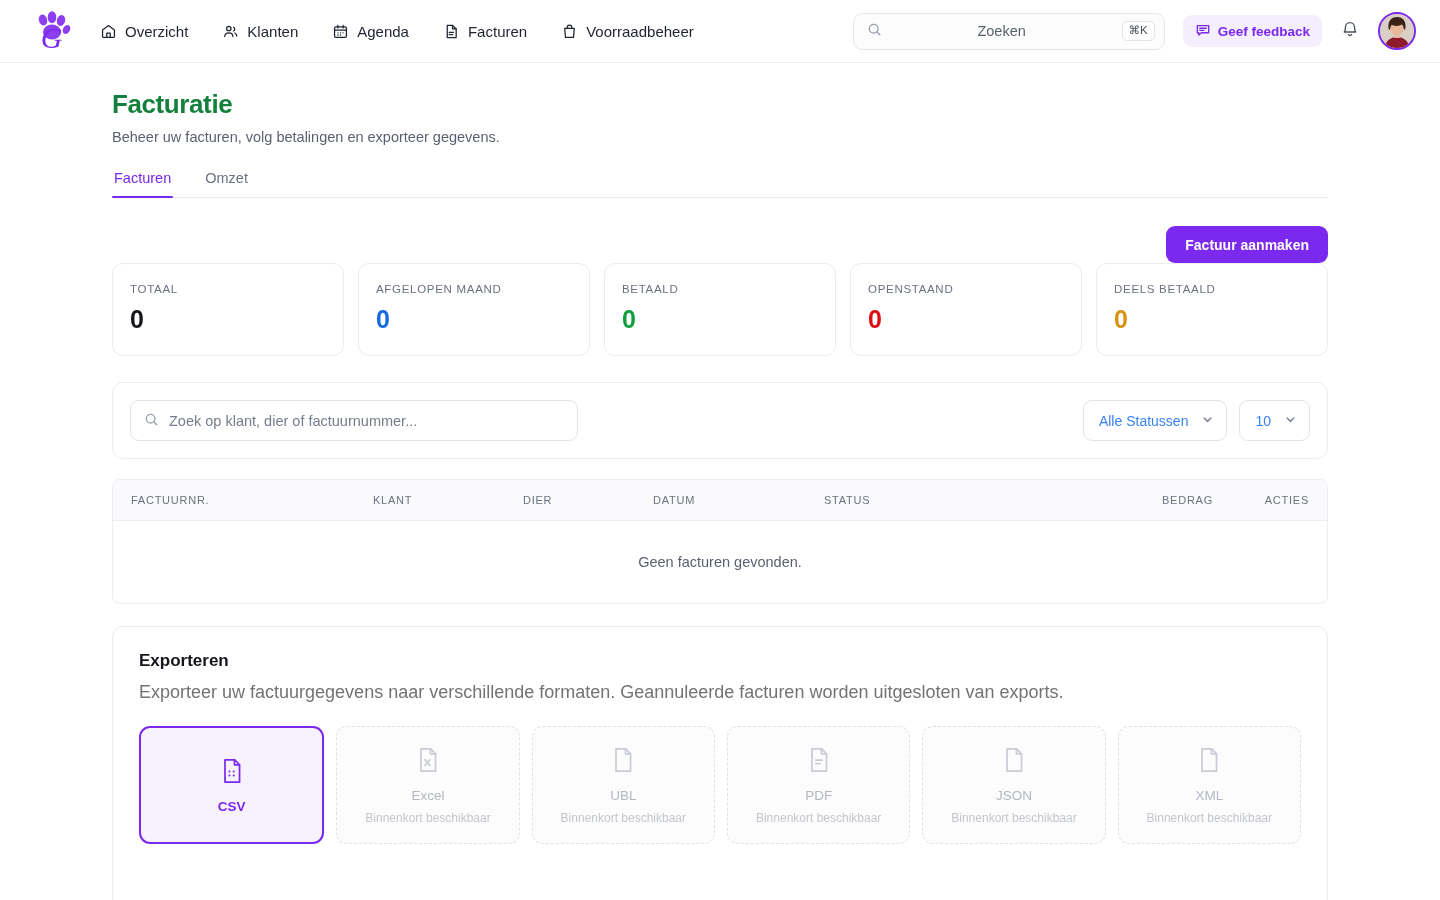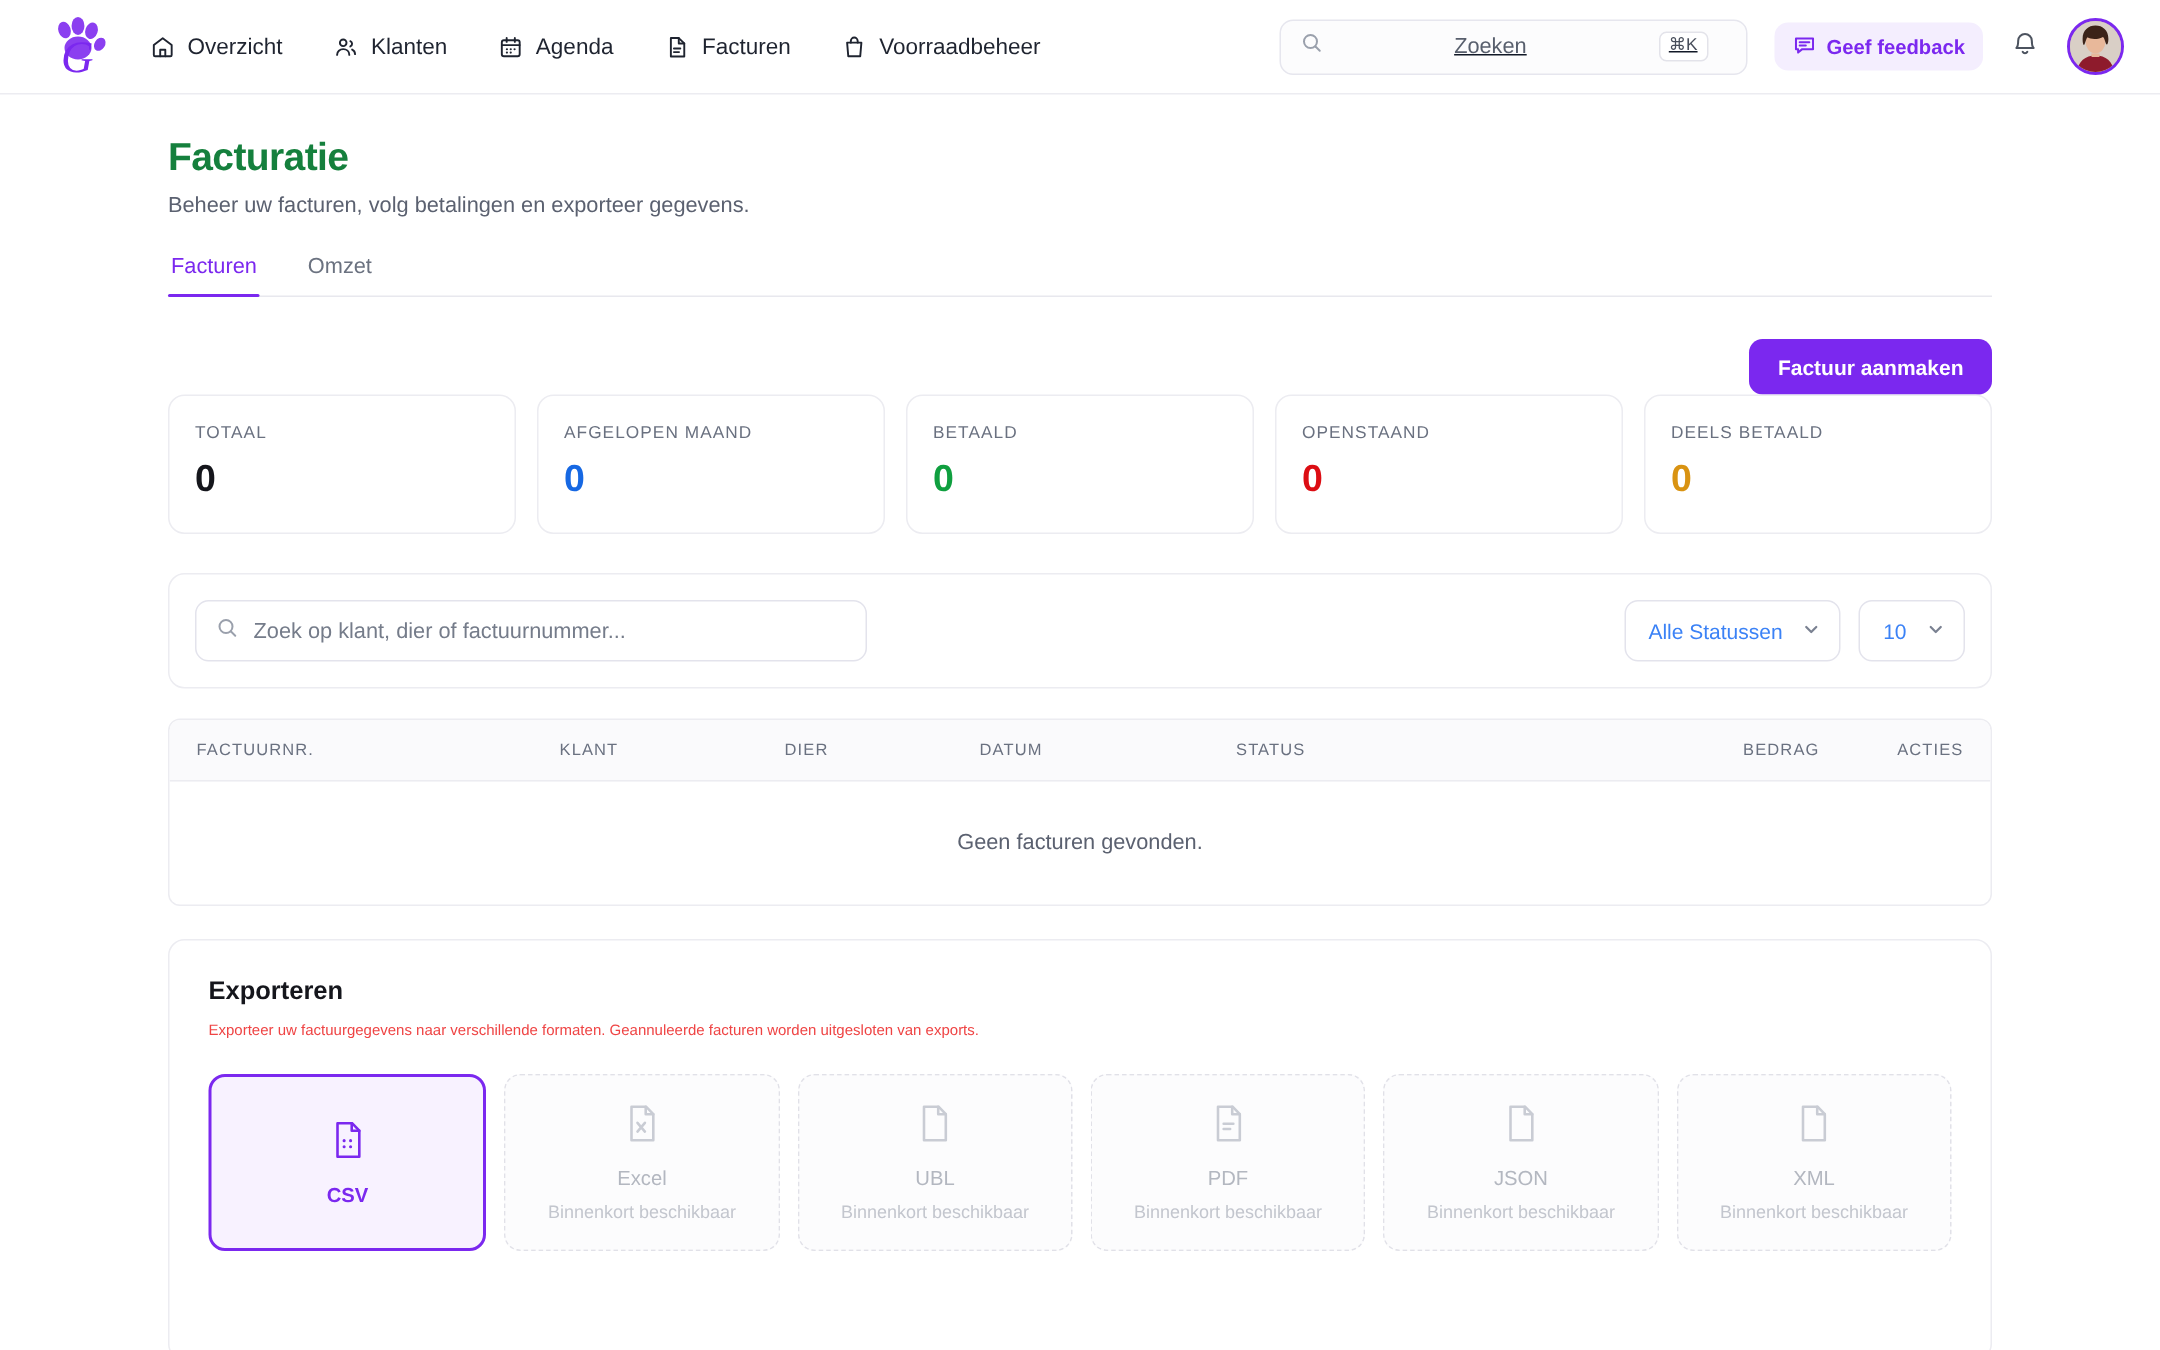--- a/index.html
+++ b/index.html
@@ -31,23 +31,22 @@
   .nav-item svg { display: block; }
 
   .header-right {
     margin-left: auto; display: flex; align-items: center; gap: 18px;
   }
   .searchbox {
     width: 312px; height: 37px;
     border: 1px solid #e6e6ee; border-radius: 9px;
     background: #fcfcfd;
     display: flex; align-items: center;
-    padding: 0 25px 0 13px;
+    padding: 0 9px 0 13px;
     position: relative;
-    text-decoration: underline;
   }
   .searchbox .sb-placeholder {
     flex: 1; text-align: center; font-size: 14.5px; color: #585f6d;
   }
   .kbd {
     border: 1px solid #e3e3ea; border-radius: 5px; background: #fff;
     font-size: 11.5px; color: #474d5a; padding: 3px 6px; line-height: 1;
     font-family: "Liberation Sans", sans-serif;
   }
   .feedback-btn {
@@ -144,21 +143,21 @@
   .empty-row {
     height: 82px; display: flex; align-items: center; justify-content: center;
     font-size: 14.5px; color: #5b6170;
   }
 
   .export-card {
     margin-top: 22px; border: 1px solid #ececf1; border-radius: 11px;
     background: #fff; padding: 24px 26px 26px 26px;
   }
   .export-title { font-size: 17px; font-weight: bold; color: #15161c; }
-  .export-sub { font-size: 10px; color: #ef4444; margin-top: 11px; }
+  .export-sub { font-size: 18px; color: #737373; margin-top: 11px; }
   .formats { display: flex; gap: 12px; margin-top: 23px; }
   .fmt {
     flex: 1; height: 118px; border-radius: 11px;
     display: flex; flex-direction: column; align-items: center; justify-content: center;
     gap: 6px; cursor: pointer;
   }
   .fmt.active {
     border: 2px solid #7b28ef; background: #f8f2ff;
   }
   .fmt.disabled {

